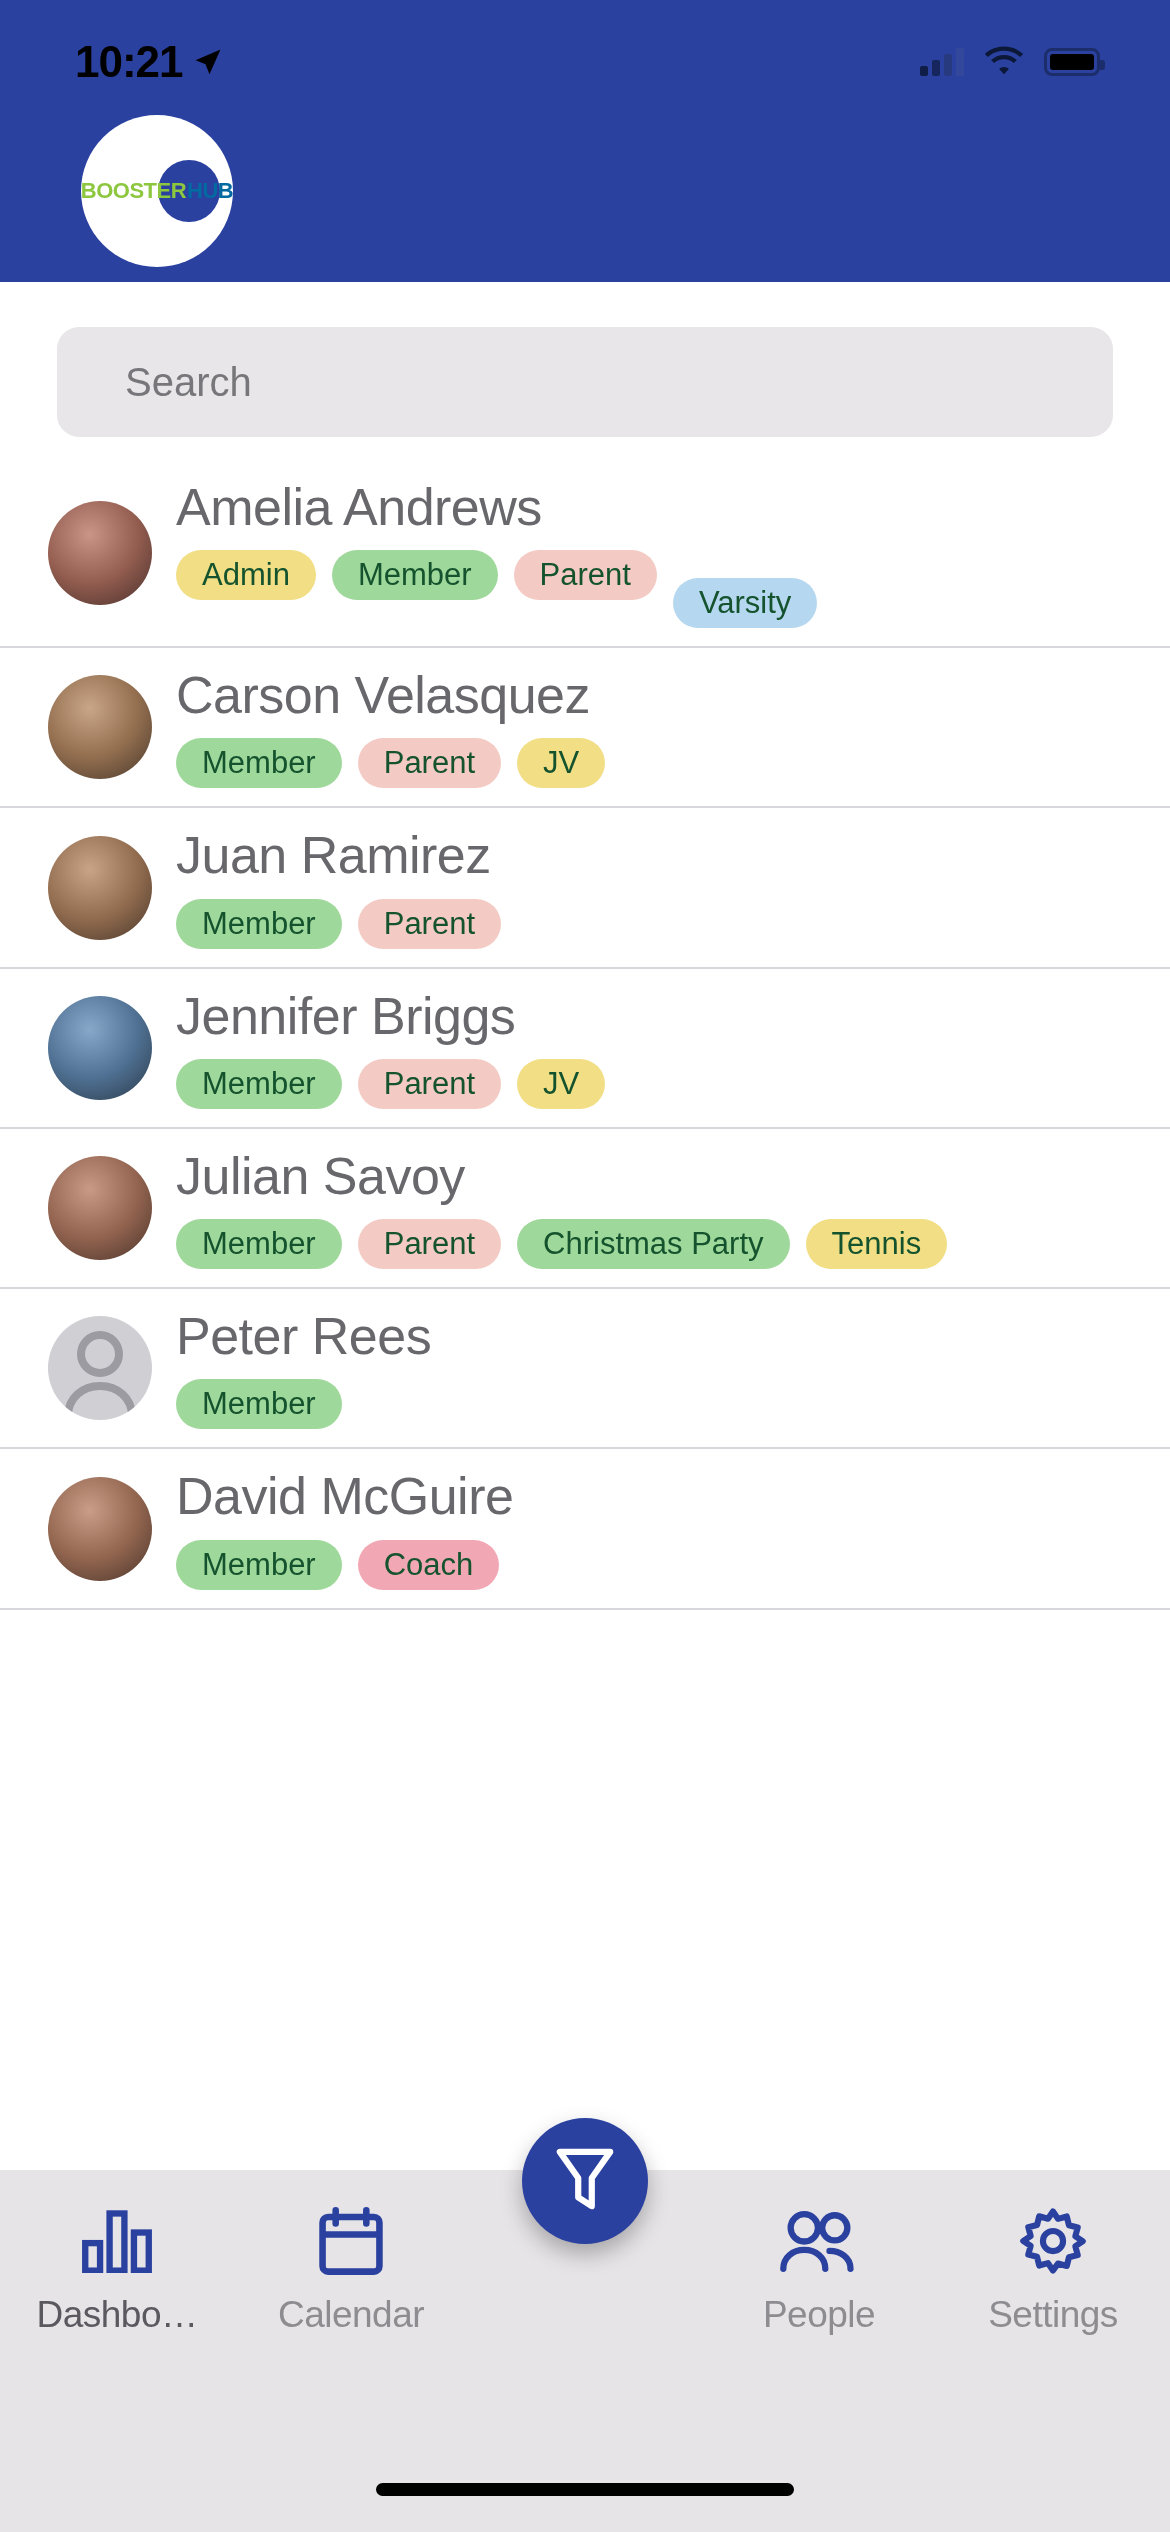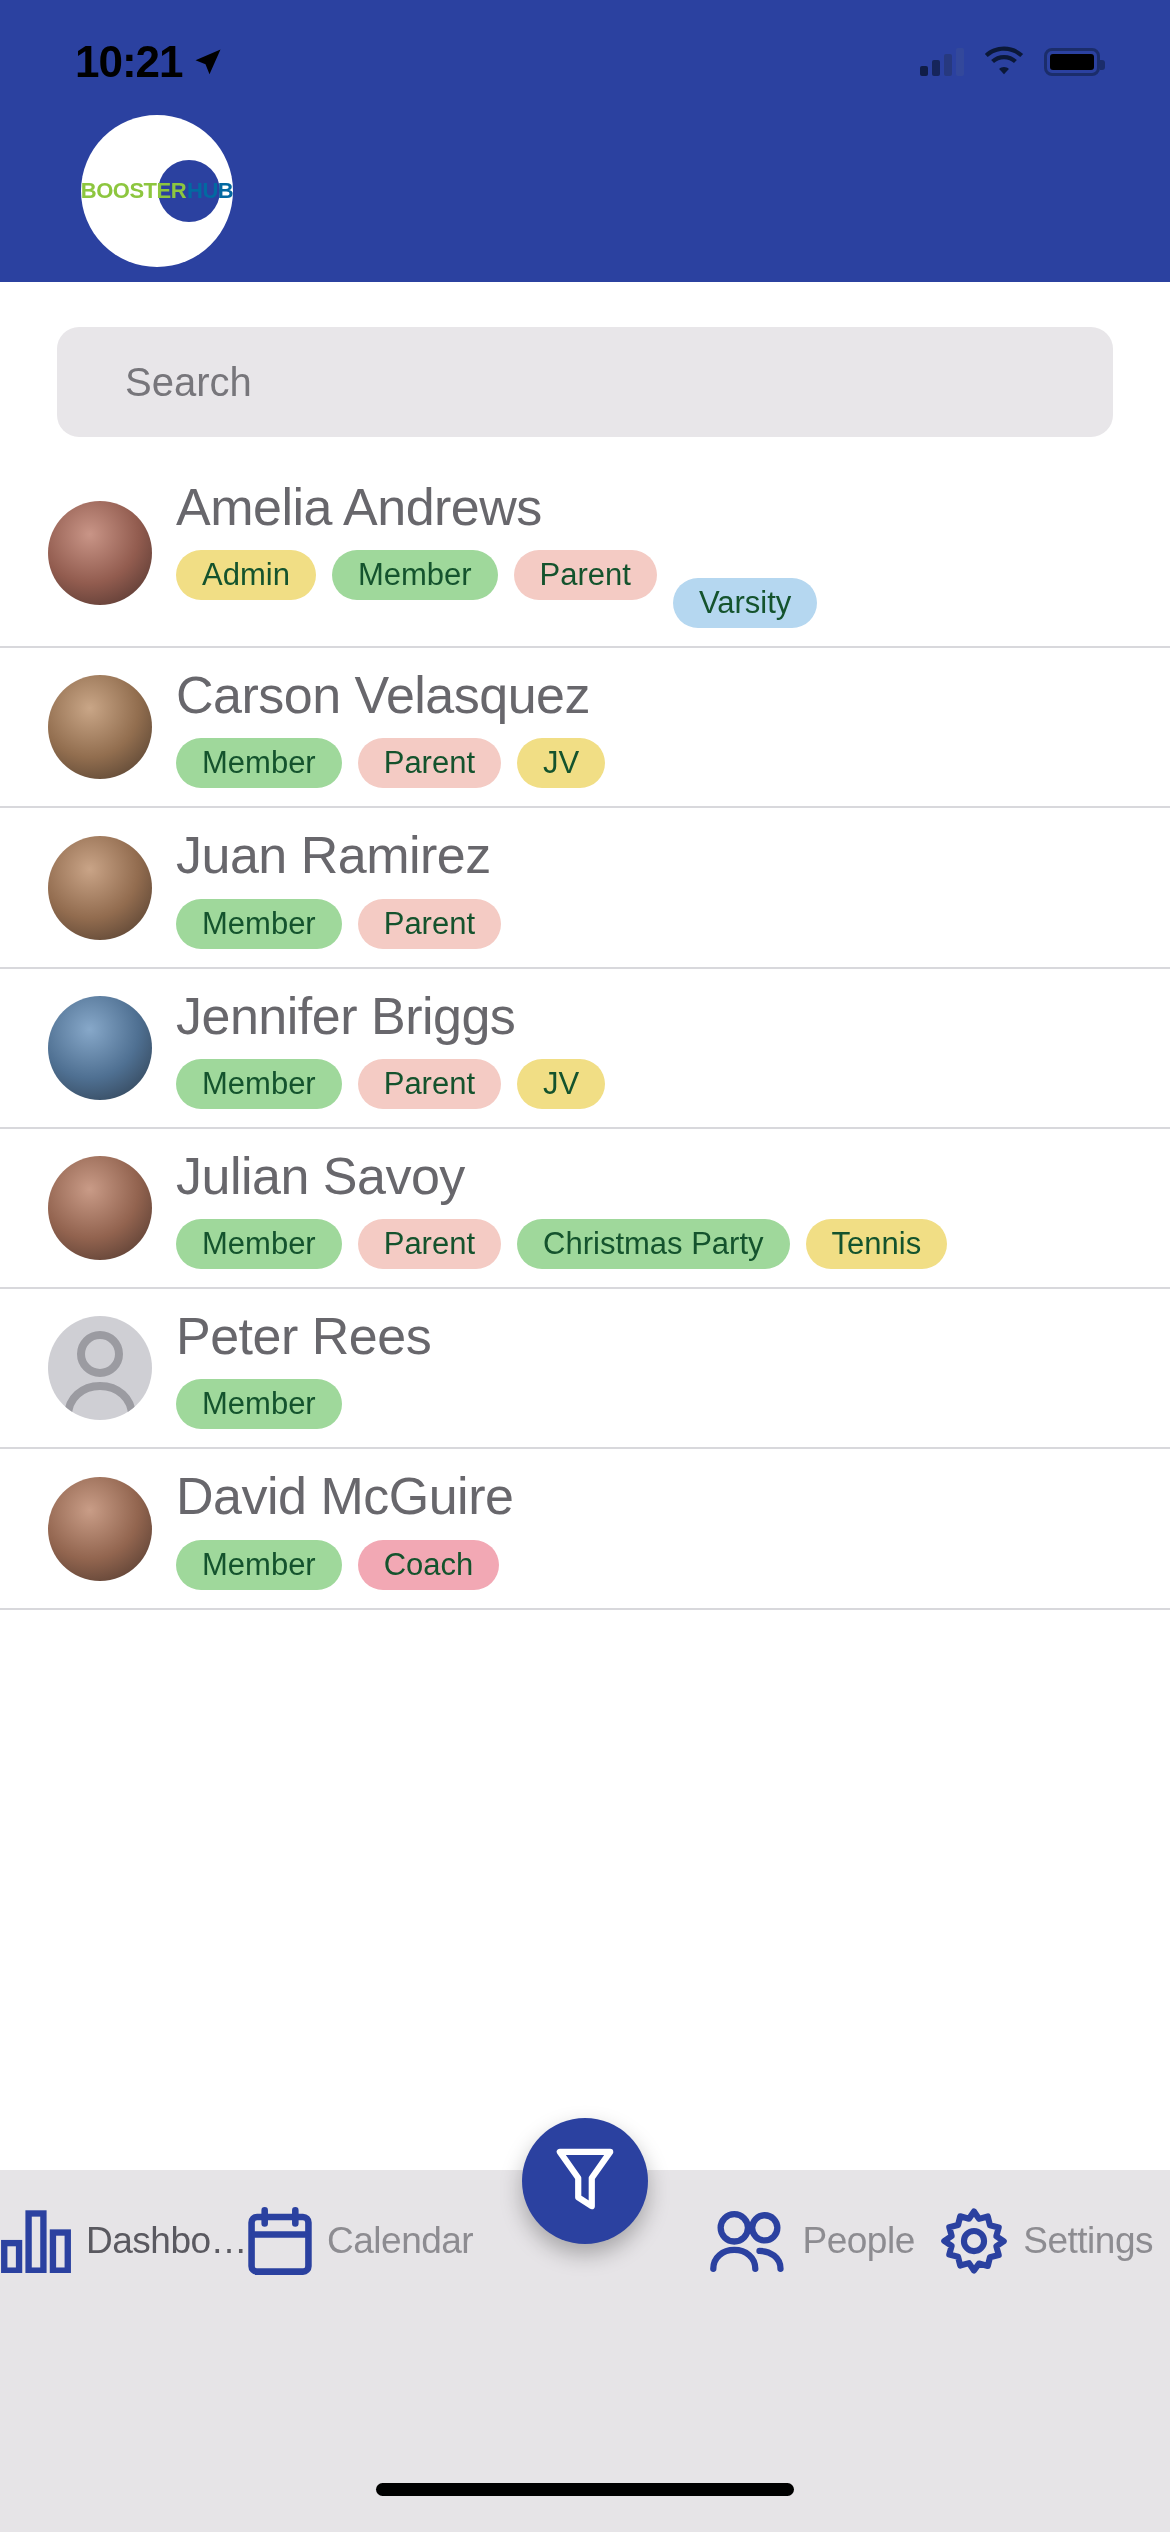--- a/index.html
+++ b/index.html
@@ -107,21 +107,21 @@
 
   
   .tabbar{
     position:absolute; bottom:0; left:0; width:1170px; height:362px;
     background:#E6E4E7;
   }
   .tabs{
     display:flex; align-items:flex-start; height:200px;
     padding-top:32px;
   }
-  .tab{ flex:1; display:flex; flex-direction:row; align-items:center; gap:14px; }
+  .tab{ flex:1; display:flex; flex-direction:column; align-items:center; gap:14px; }
   .tab.center{ opacity:0; pointer-events:none; }
   .tab-ico{ height:78px; display:flex; align-items:center; justify-content:center; }
   .tab-lbl{ font-size:37px; color:#8D8C91; letter-spacing:-0.5px; white-space:nowrap;}
   .tab.active .tab-lbl{ color:#5A5960; }
   .fab{
     position:absolute; left:50%; top:-52px; transform:translateX(-50%);
     width:126px; height:126px; border-radius:50%;
     background:#2B41A0; display:flex; align-items:center; justify-content:center;
     box-shadow:0 10px 22px rgba(0,0,0,0.28);
     z-index:5;

